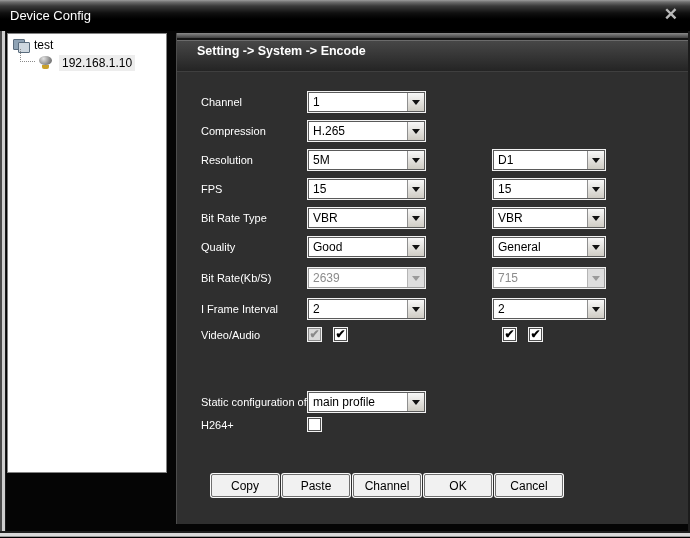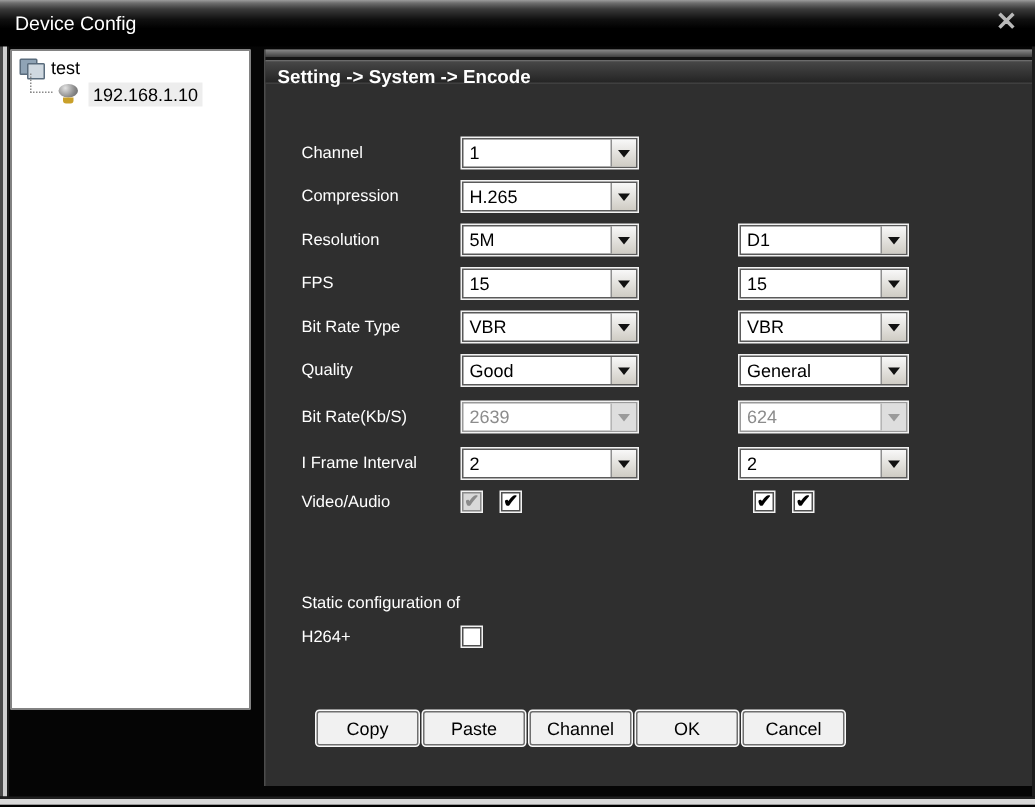--- a/index.html
+++ b/index.html
@@ -44,23 +44,23 @@
   .icon-camera::after  { content:""; position:absolute; left:5px; top:9px; width:7px; height:4px;
     background:#c9a02a; border-radius:0 0 2px 2px; }
 
   
   .main-panel {
     position:absolute; left:176px; top:33px; width:512px; height:491px;
     background:#2f2f2f; border-left:1px solid #4c4c4c;
   }
   .panel-topband { height:7px; background:linear-gradient(180deg,#8a8a8a,#3f3f3f); border-bottom:2px solid #141414; }
   .panel-header {
-    height:16px; background:linear-gradient(180deg,#474747,#242424);
+    height:32px; background:linear-gradient(180deg,#474747,#242424);
     border-top:1px solid #6b6b6b; border-bottom:1px solid #3f3f3f;
-    color:#fff; font-weight:bold; font-size:12.5px; line-height:21px; padding-left:8px;
+    color:#fff; font-weight:bold; font-size:12.5px; line-height:21px; padding-left:20px;
   }
   .form-row { position:absolute; left:0; right:0; height:20px;padding-left:27px; }
   .flabel { position:absolute; left:24px; color:#fff; font-size:11px; line-height:20px; white-space:nowrap; }
 
   .combo {
     position:absolute; height:20px; background:#fff;
     border:1px solid #5a5a5a; box-shadow:0 0 0 1px #f2f2f2;
     display:flex; align-items:stretch; cursor:default;
   }
   .combo.main { left:131px; width:117px; }
@@ -183,21 +183,21 @@
     </div>
   </div>
 
   <div class="form-row" style="top:235px">
     <span class="flabel">Bit Rate(Kb/S)</span>
     <div class="combo main disabled">
       <span class="ctext">2639</span>
       <span class="carrow"></span>
     </div>
     <div class="combo sub disabled">
-      <span class="ctext">624</span>
+      <span class="ctext">715</span>
       <span class="carrow"></span>
     </div>
   </div>
 
   <div class="form-row" style="top:266px">
     <span class="flabel">I Frame Interval</span>
     <div class="combo main">
       <span class="ctext">2</span>
       <span class="carrow"></span>
     </div>
@@ -218,20 +218,24 @@
     <span class="checkbox" style="left:326px; top:3px">
         <span class="mark">✔</span>
       </span>
     <span class="checkbox" style="left:352px; top:3px">
         <span class="mark">✔</span>
       </span>
   </div>
 
   <div class="form-row" style="top:359px">
     <span class="flabel">Static configuration of</span>
+    <div class="combo main">
+      <span class="ctext">main profile</span>
+      <span class="carrow"></span>
+    </div>
   </div>
 
   <div class="form-row" style="top:382px">
     <span class="flabel">H264+</span>
     <span class="checkbox" style="left:131px; top:3px"></span>
   </div>
 
   <div class="btnrow">
     <button class="btn">Copy</button>
     <button class="btn">Paste</button>

